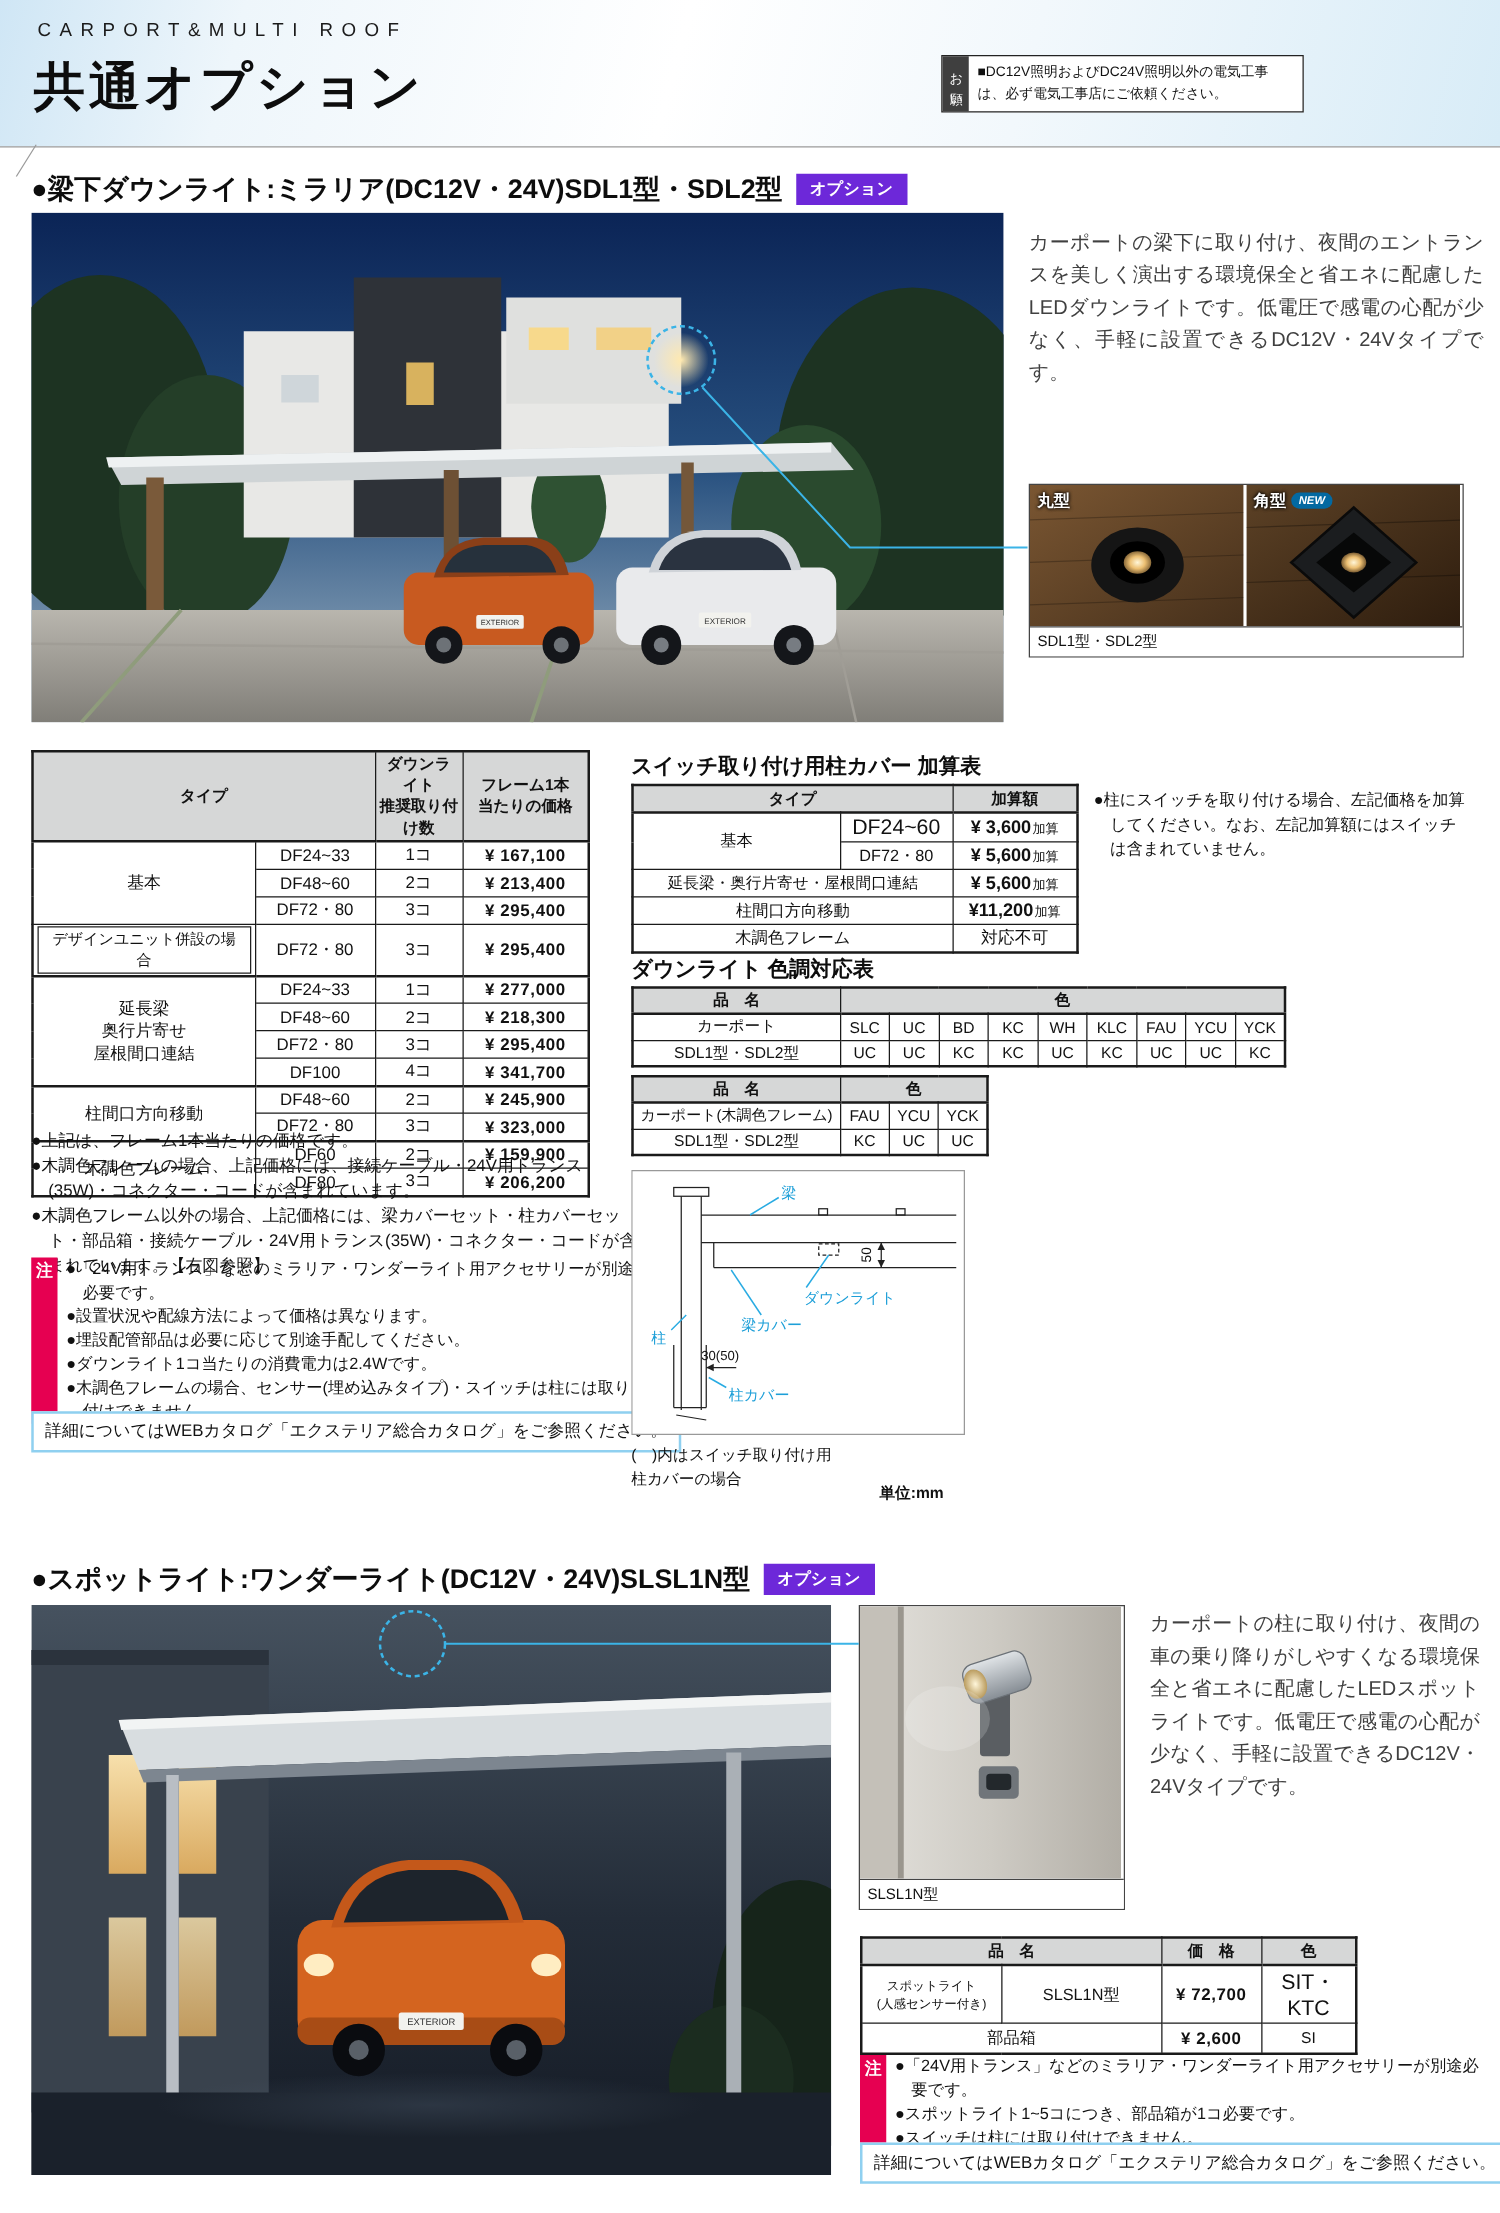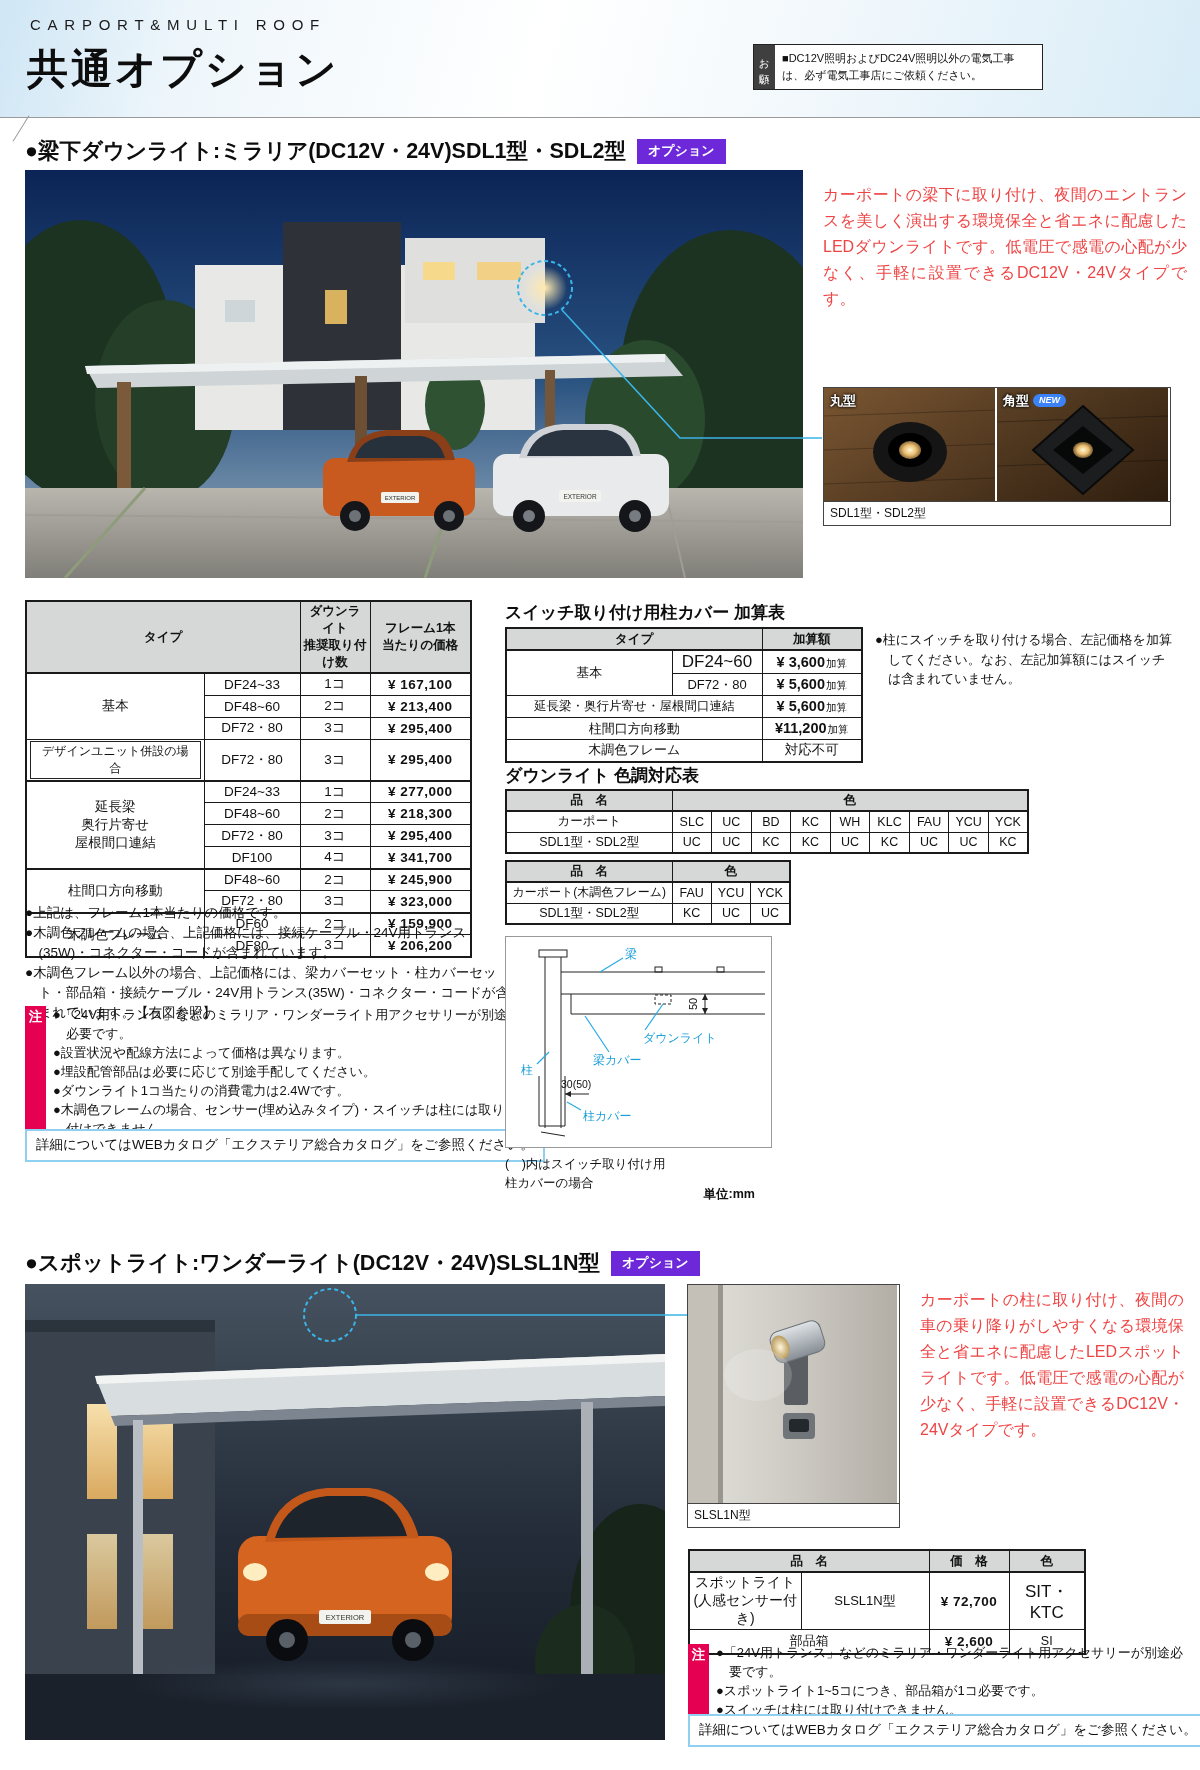--- a/index.html
+++ b/index.html
@@ -22,24 +22,24 @@
   .badge{display:inline-block;background:#6d28d9;color:#fff;font-size:13px;font-weight:bold;
     padding:3px 11px 4px;margin-left:11px;vertical-align:3px;}
   
   .photo{overflow:hidden;}
   .photo svg{display:block;}
   .prodblock{background:#fff;border:1px solid #444;}
   .prodrow{display:flex;gap:2px;}
   .prodcell{position:relative;width:171px;height:113px;overflow:hidden;}
   .plabel{position:absolute;top:4px;left:6px;color:#fff;font-size:13px;font-weight:bold;
     text-shadow:0 0 3px #000,0 0 3px #000;}
-  .newbadge{display:inline-block;background:#3b82f6;color:#fff;font-size:9px;font-style:italic;
+  .newbadge{display:inline-block;background:#0369a1;color:#fff;font-size:9px;font-style:italic;
     font-weight:bold;padding:1px 6px 2px;border-radius:8px;margin-left:4px;vertical-align:2px;text-shadow:none;}
   .prodcap{border-top:1px solid #444;font-size:12px;padding:3px 6px;background:#fff;color:#111;}
-  .desc{font-size:16px;line-height:1.62;color:#ef4444;text-align:justify;}
+  .desc{font-size:16px;line-height:1.62;color:#404040;text-align:justify;}
   
   table.t{border-collapse:collapse;border:2px solid #1a1a1a;background:#fff;table-layout:fixed;}
   .t th,.t td{border:1px solid #1a1a1a;text-align:center;vertical-align:middle;padding:1px 3px;}
   .t th{background:#d6d7d7;font-size:12.5px;font-weight:bold;color:#111;}
   .t td{font-size:13.5px;color:#111;}
   .pre{white-space:pre-line;}
   .gs td{border-top-width:2px;}
   .t thead th{border-bottom-width:2px;}
   .price{font-weight:bold;font-size:15px;letter-spacing:.5px;}
   .inbox{display:inline-block;border:1px solid #222;padding:1px 6px;font-size:12px;background:#fff;}
@@ -577,21 +577,21 @@
       </colgroup>
     <thead>
       <tr style="height:22px;">
         <th colspan="2">品　名</th>
         <th>価　格</th>
         <th>色</th>
       </tr>
     </thead>
     <tbody>
       <tr style="height:38px;">
-        <td class="pre" style="font-size:14px;margin-top:24px;">スポットライト
+        <td class="pre" style="font-size:10px;margin-top:24px;">スポットライト
 (人感センサー付き)</td>
         <td style="font-size:13px;">SLSL1N型</td>
         <td class="price">¥ 72,700</td>
         <td style="font-size:17px;">SIT・KTC</td>
       </tr>
       <tr style="height:24px;">
         <td colspan="2" style="font-size:13px;">部品箱</td>
         <td class="price">¥ 2,600</td>
         <td style="font-size:12.5px;">SI</td>
       </tr>

